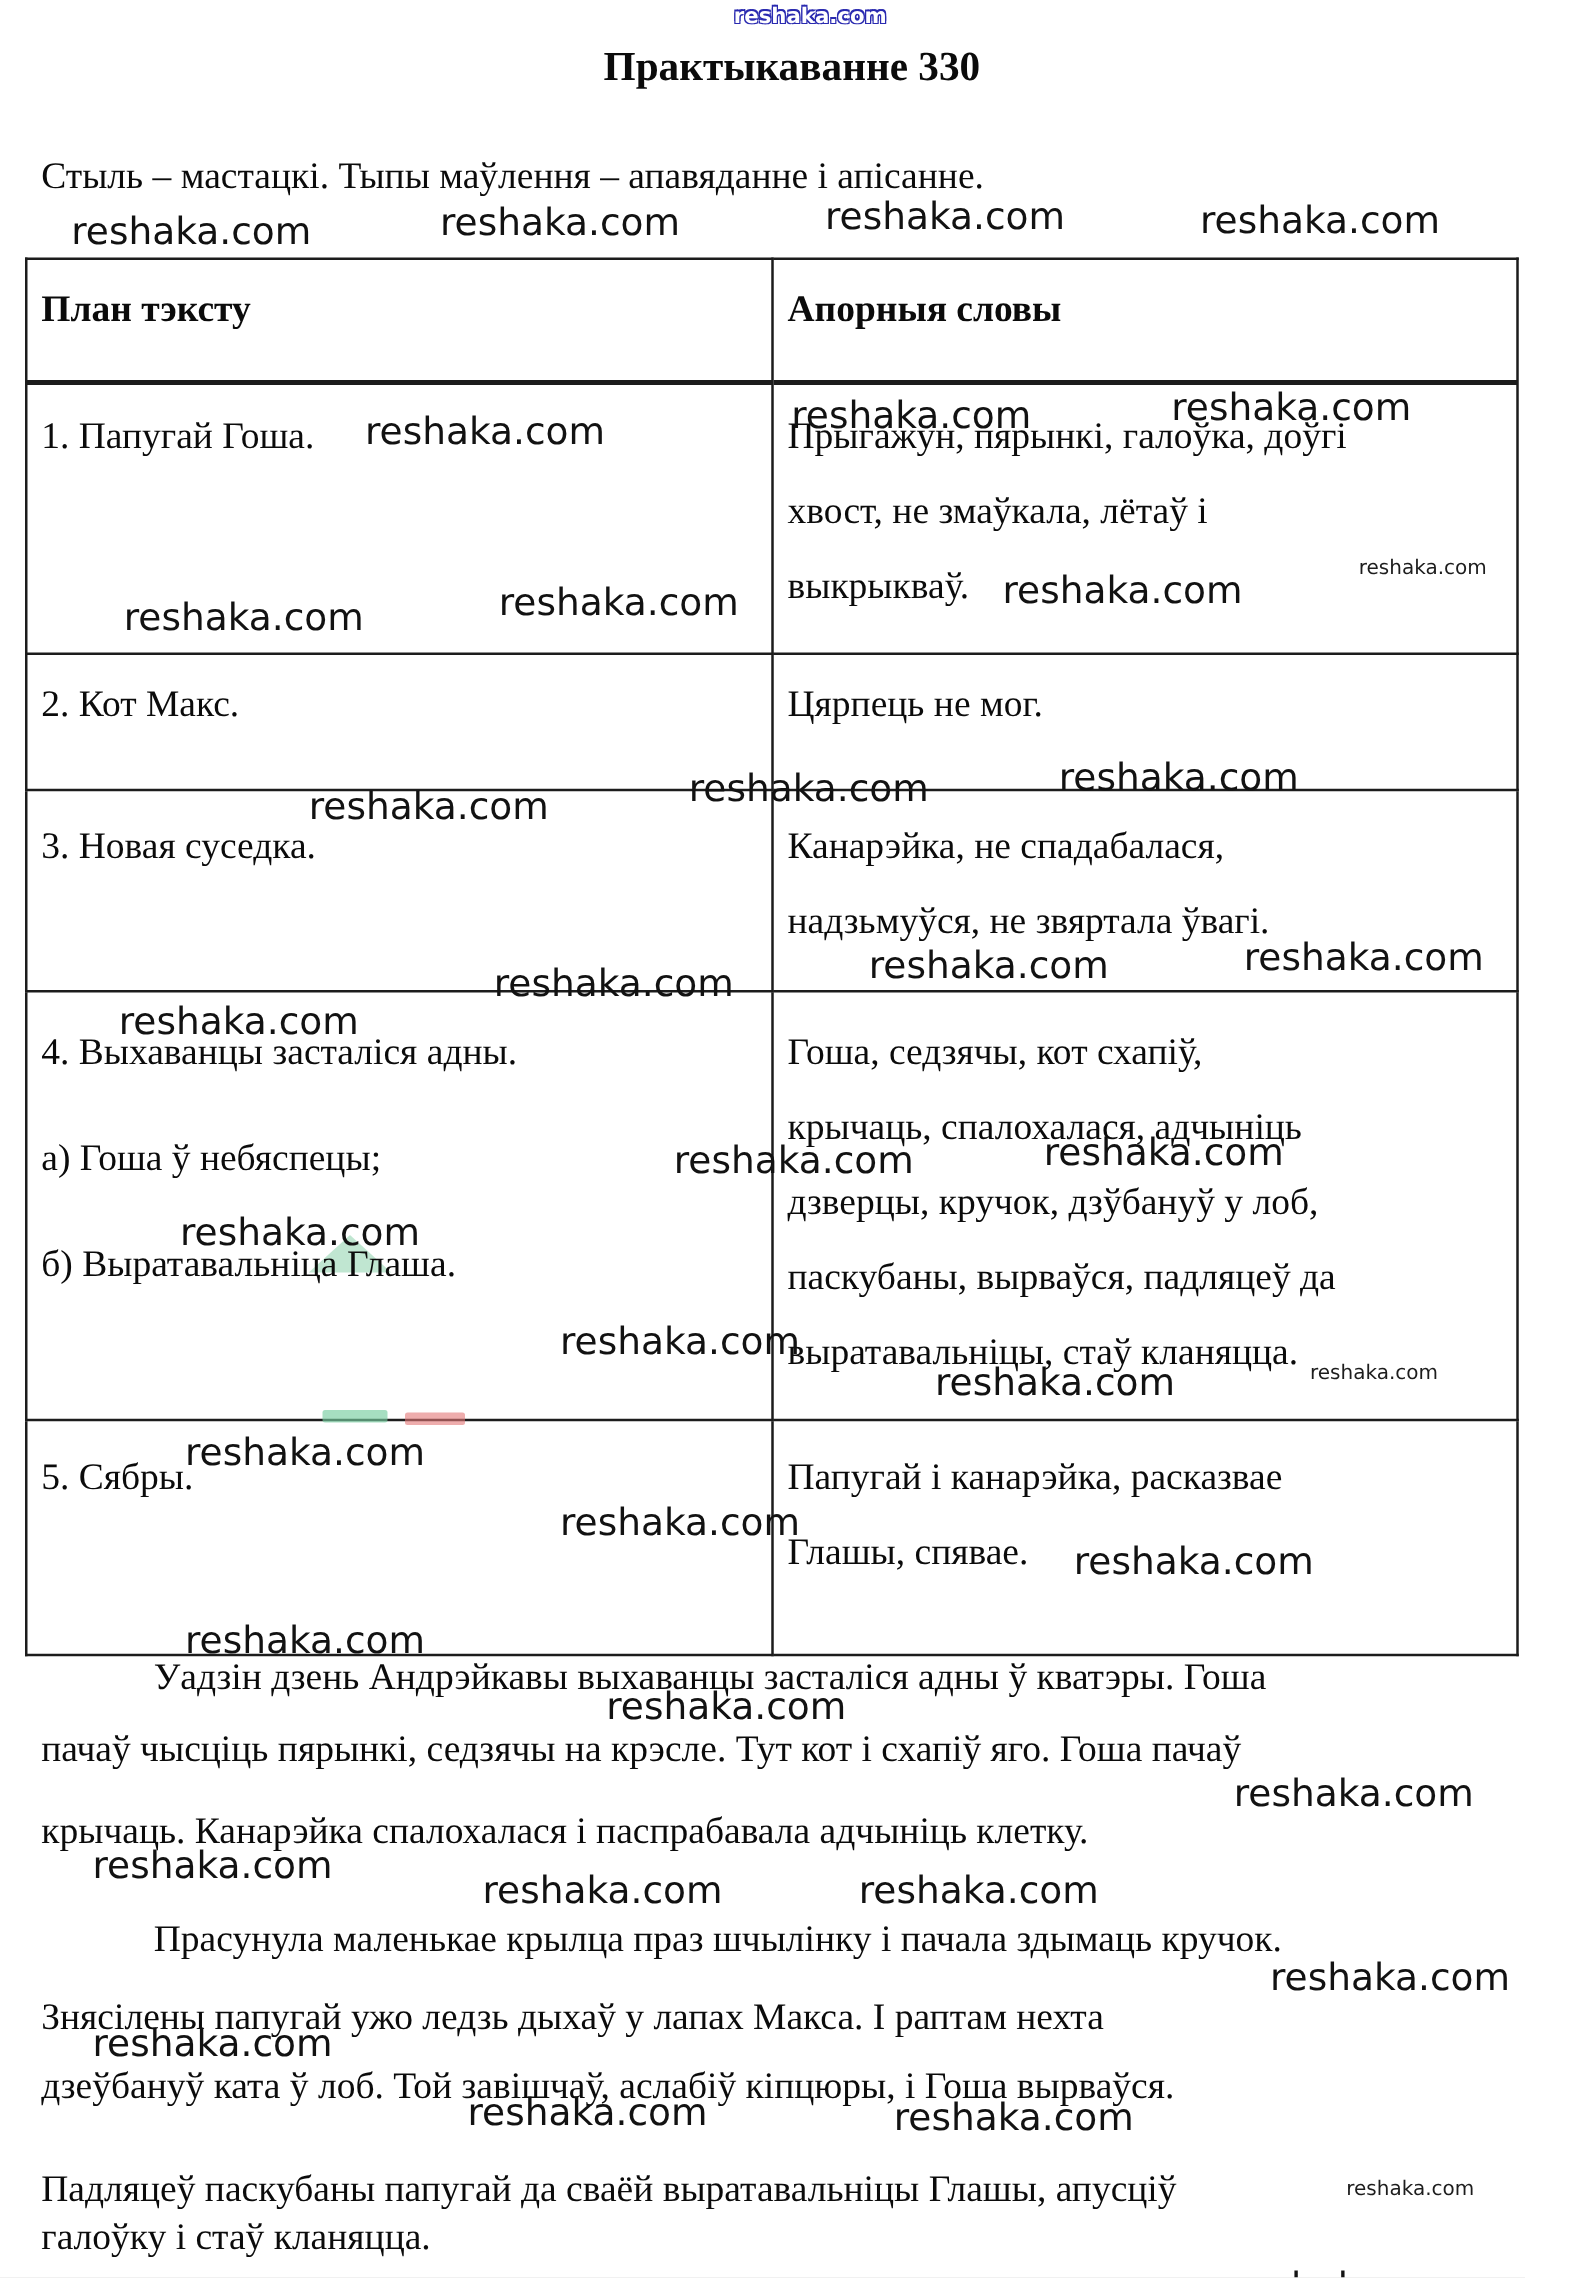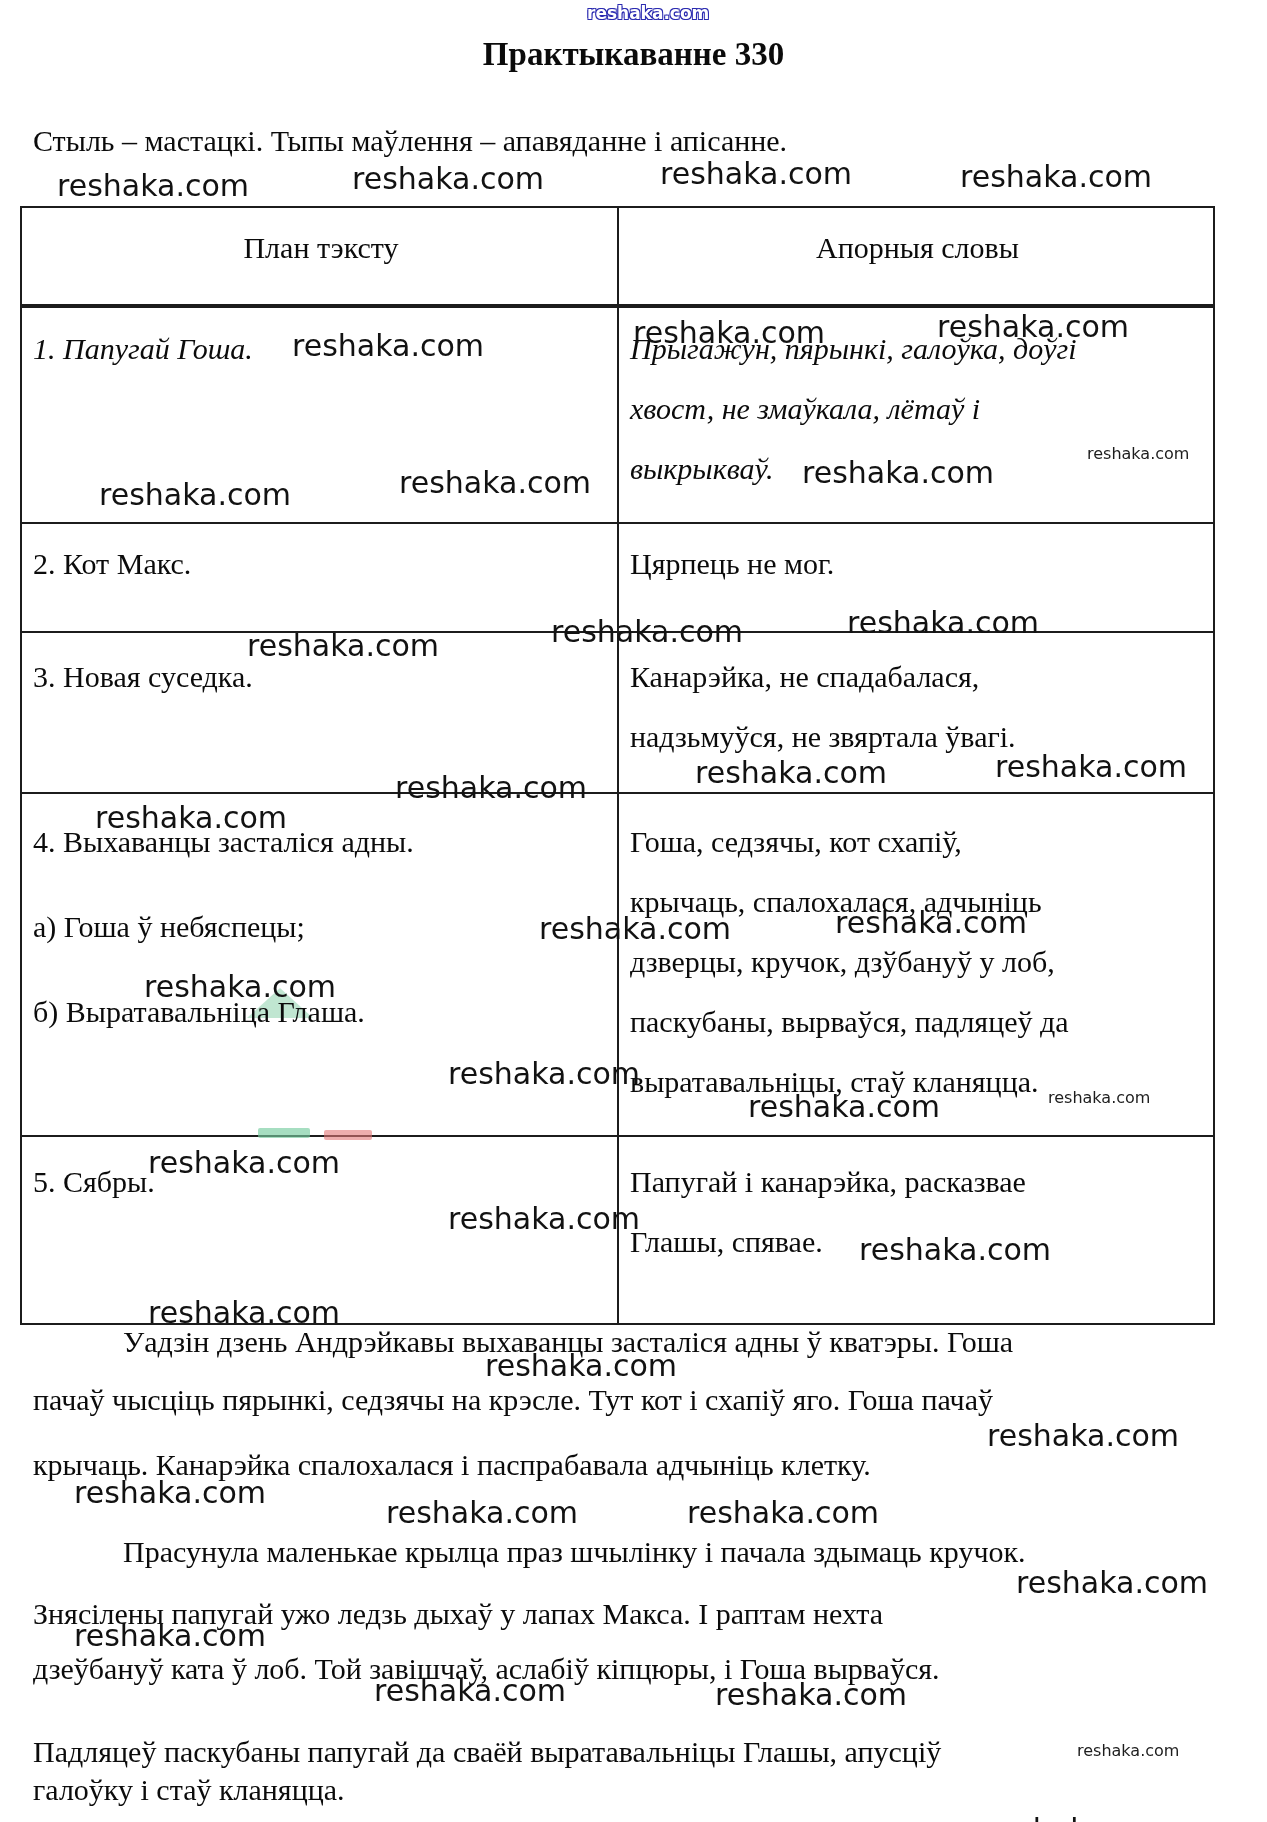--- a/index.html
+++ b/index.html
@@ -28,22 +28,22 @@
   }
   
   table.plan {
     position:absolute; left:20px; top:206px; width:1193px;
     border-collapse:collapse; table-layout:fixed; z-index:2; background:transparent;
   }
   .plan th, .plan td {
     border:2px solid #1c1c1c; vertical-align:top; text-align:left;
     font-size:30px; padding:24px 8px 0 11px; overflow:visible;
   }
-  .plan th { font-weight:normal; border-bottom-width:4px; padding-top:23px;text-align:center; }
-  .plan tr.r1 td { padding-top:24px;font-style:italic; }
+  .plan th { font-weight:bold; border-bottom-width:4px; padding-top:23px; }
+  .plan tr.r1 td { padding-top:24px; }
   .plan tr.r2 td { padding-top:23px; }
   .plan tr.r3 td { padding-top:27px; }
   .plan tr.r4 td { padding-top:31px; }
   .plan tr.r5 td { padding-top:28px; }
   .ln { line-height:34px; white-space:nowrap; }
   td.words .ln { margin-bottom:26px; }      
   td.plan-lines .ln + .ln { margin-top:51px; } 
   
   .bl {
     position:absolute; font-size:30px; line-height:34px; white-space:nowrap; z-index:2;

